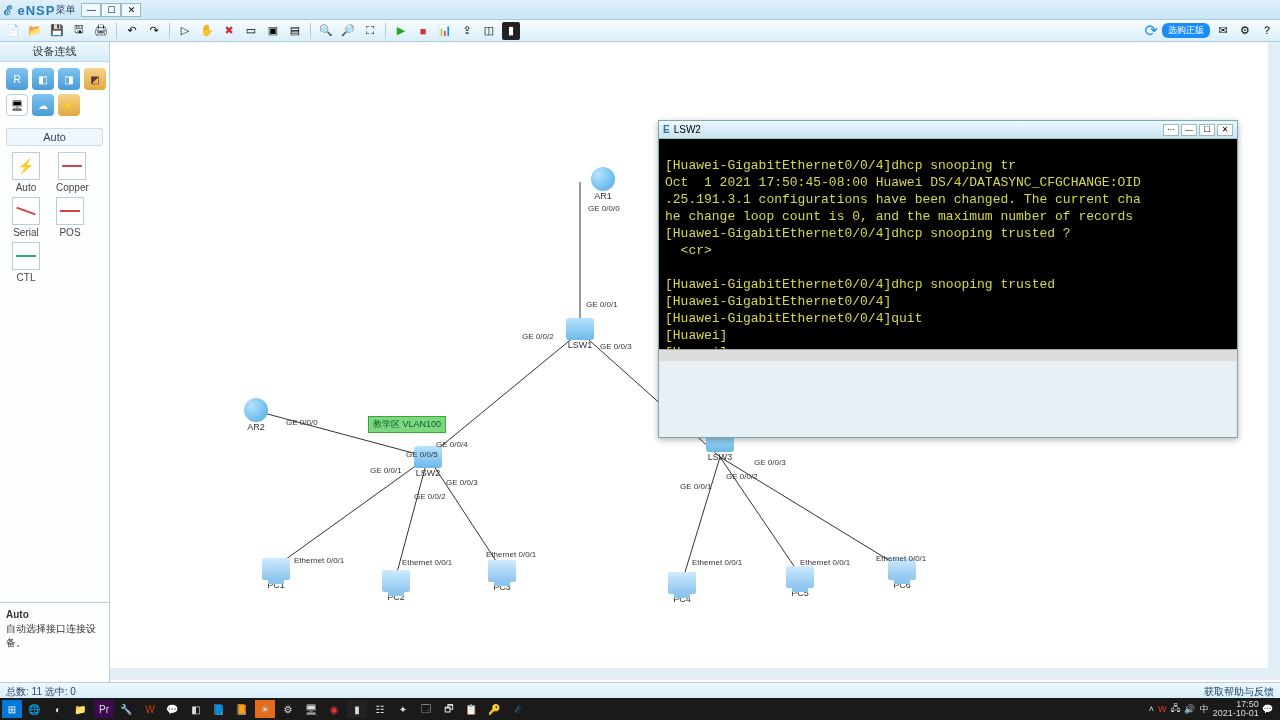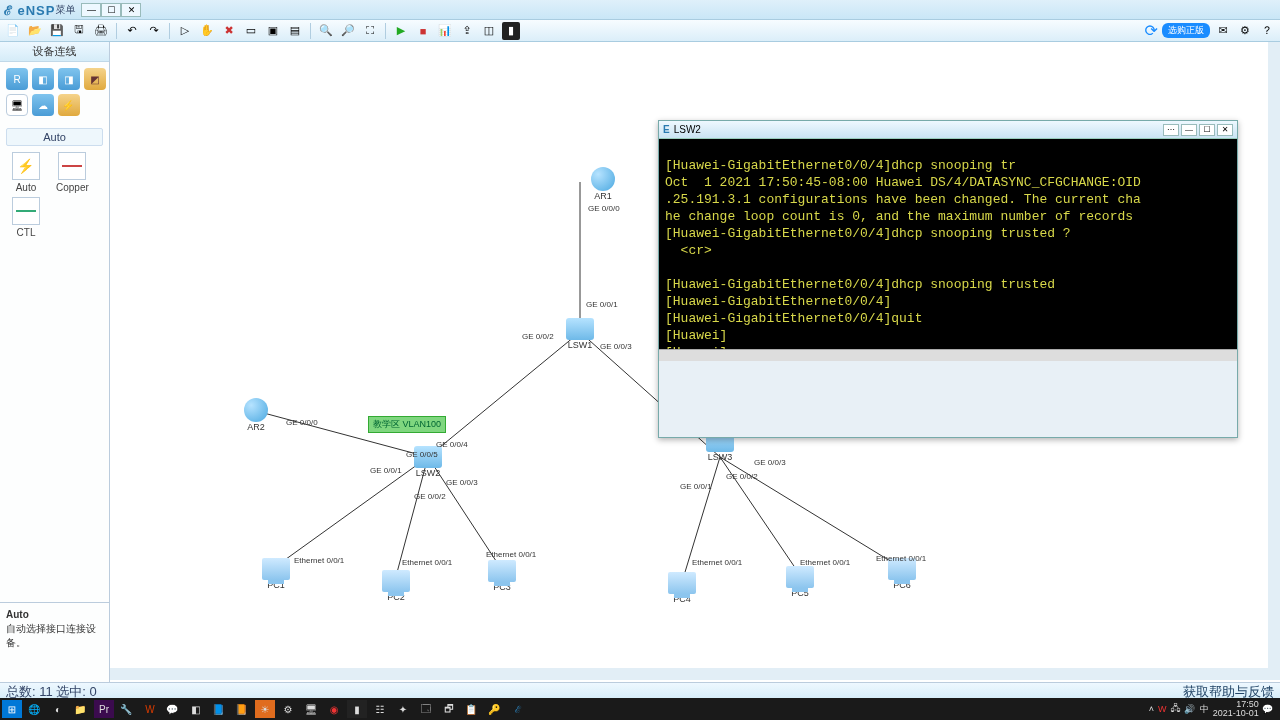--- a/index.html
+++ b/index.html
@@ -39,21 +39,21 @@
 .pc-ico:after{content:""; position:absolute; bottom:-4px; left:6px; width:16px; height:4px; background:#8cc5ee;}
 .iftxt { position:absolute; font-size:8px; color:#333; white-space:nowrap;}
 .vlan-tag{ position:absolute; background:#7fd67f; border:1px solid #3a3; font-size:9px; padding:1px 4px; color:#063;}
 .term-win { position:absolute; left:658px; top:120px; width:580px; height:318px; background:#e8f0f6; border:1px solid #7aa; box-shadow:0 2px 6px rgba(0,0,0,.3);}
 .term-title{ height:18px; background:linear-gradient(#eef8ff,#c9e3f2); display:flex; align-items:center; font-size:10px; padding:0 4px; border-bottom:1px solid #9cb;}
 .term-title span:first-child{color:#2a7ab0; font-weight:bold; margin-right:4px;}
 .term-title .spacer{flex:1;}
 .term-title .wc{ width:16px; height:12px; border:1px solid #9bb; background:#fff; font-size:8px; text-align:center; line-height:10px; margin-left:2px; cursor:pointer;}
 .term-body{ background:#000; color:#d8d84a; font-family:"Consolas","Courier New",monospace; font-size:13px; line-height:17px; padding:18px 6px; height:210px; overflow:hidden; white-space:pre;}
 .term-scroll{ height:12px; background:#ddd; border-top:1px solid #aaa; position:relative;}
-.statusbar { height:18px; background:linear-gradient(#eef8ff,#d5ecf8); border-top:1px solid #bcd; display:flex; align-items:center; font-size:13px; color:#346; padding:0 6px;}
+.statusbar { height:18px; background:linear-gradient(#eef8ff,#d5ecf8); border-top:1px solid #bcd; display:flex; align-items:center; font-size:10px; color:#346; padding:0 6px;}
 .statusbar .right{margin-left:auto; color:#246;}
 .taskbar { position:absolute; bottom:0; left:0; right:0; height:22px; background:#1a1a1a; display:flex; align-items:center; padding:0 2px; gap:3px;}
 .taskbar .tb { width:20px; height:18px; display:flex; align-items:center; justify-content:center; font-size:10px; color:#ddd; cursor:pointer;}
 .taskbar .tray{ margin-left:auto; display:flex; align-items:center; gap:4px; color:#ddd; font-size:9px; padding-right:4px;}
 .scrollbar-v { position:absolute; right:0; top:42px; bottom:40px; width:12px; background:#e2eef6;}
 .scrollbar-h { position:absolute; left:110px; right:12px; bottom:40px; height:12px; background:#e2eef6;}
 </style>
 </head>
 <body>
 
@@ -127,20 +127,34 @@
         <div class="conn-item">
             <div class="conn-box">
               <div class="conn-line" style="background:#c44;"></div>
             </div>
             <span>Copper</span>
           </div>
       </div>
       <div class="conn-row">
         <div class="conn-item">
             <div class="conn-box">
+              <div class="conn-line" style="background:#c44;transform:rotate(20deg);"></div>
+            </div>
+            <span>Serial</span>
+          </div>
+        <div class="conn-item">
+            <div class="conn-box">
+              <div class="conn-line" style="background:#c44;"></div>
+            </div>
+            <span>POS</span>
+          </div>
+      </div>
+      <div class="conn-row">
+        <div class="conn-item">
+            <div class="conn-box">
               <div class="conn-line" style="background:#3a7;"></div>
             </div>
             <span>CTL</span>
           </div>
       </div>
     </div>
     <div class="desc-box">
       <b>Auto</b>
       <span>自动选择接口连接设备。</span>
     </div>

